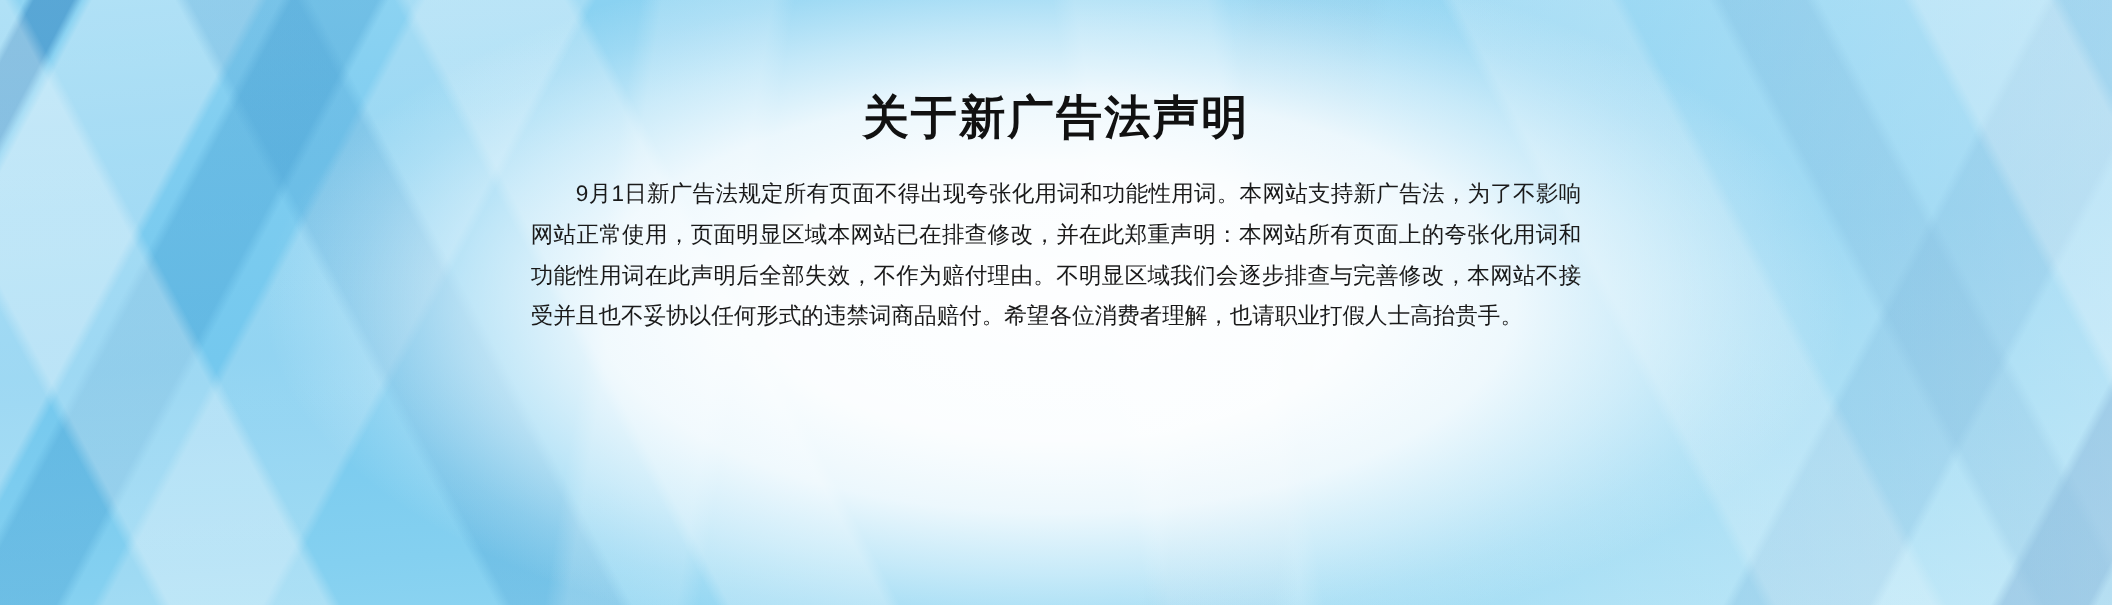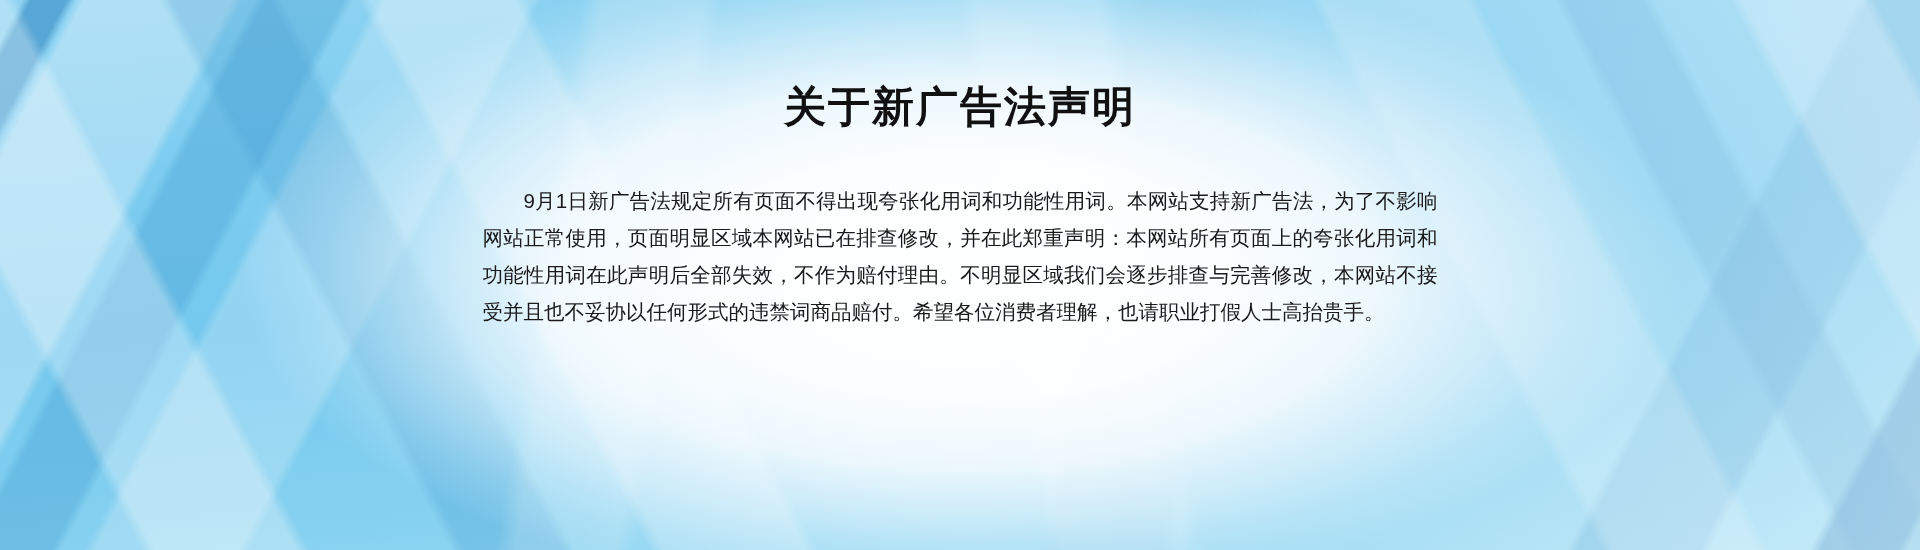--- a/index.html
+++ b/index.html
@@ -200,21 +200,20 @@
     font-weight: bold;
     letter-spacing: 2px;
     color: #111111;
     line-height: 1.1;
     text-align: center;
     white-space: nowrap;
   }
 
   #statement-body {
     width: 955px;
-    margin-top: 24px;
     color: #1a1a1a;
     font-size: 20.5px;
     line-height: 37px;
     text-align: justify;
     text-justify: inter-ideograph;
   }
 
   .para {
     margin: 0;
   }

